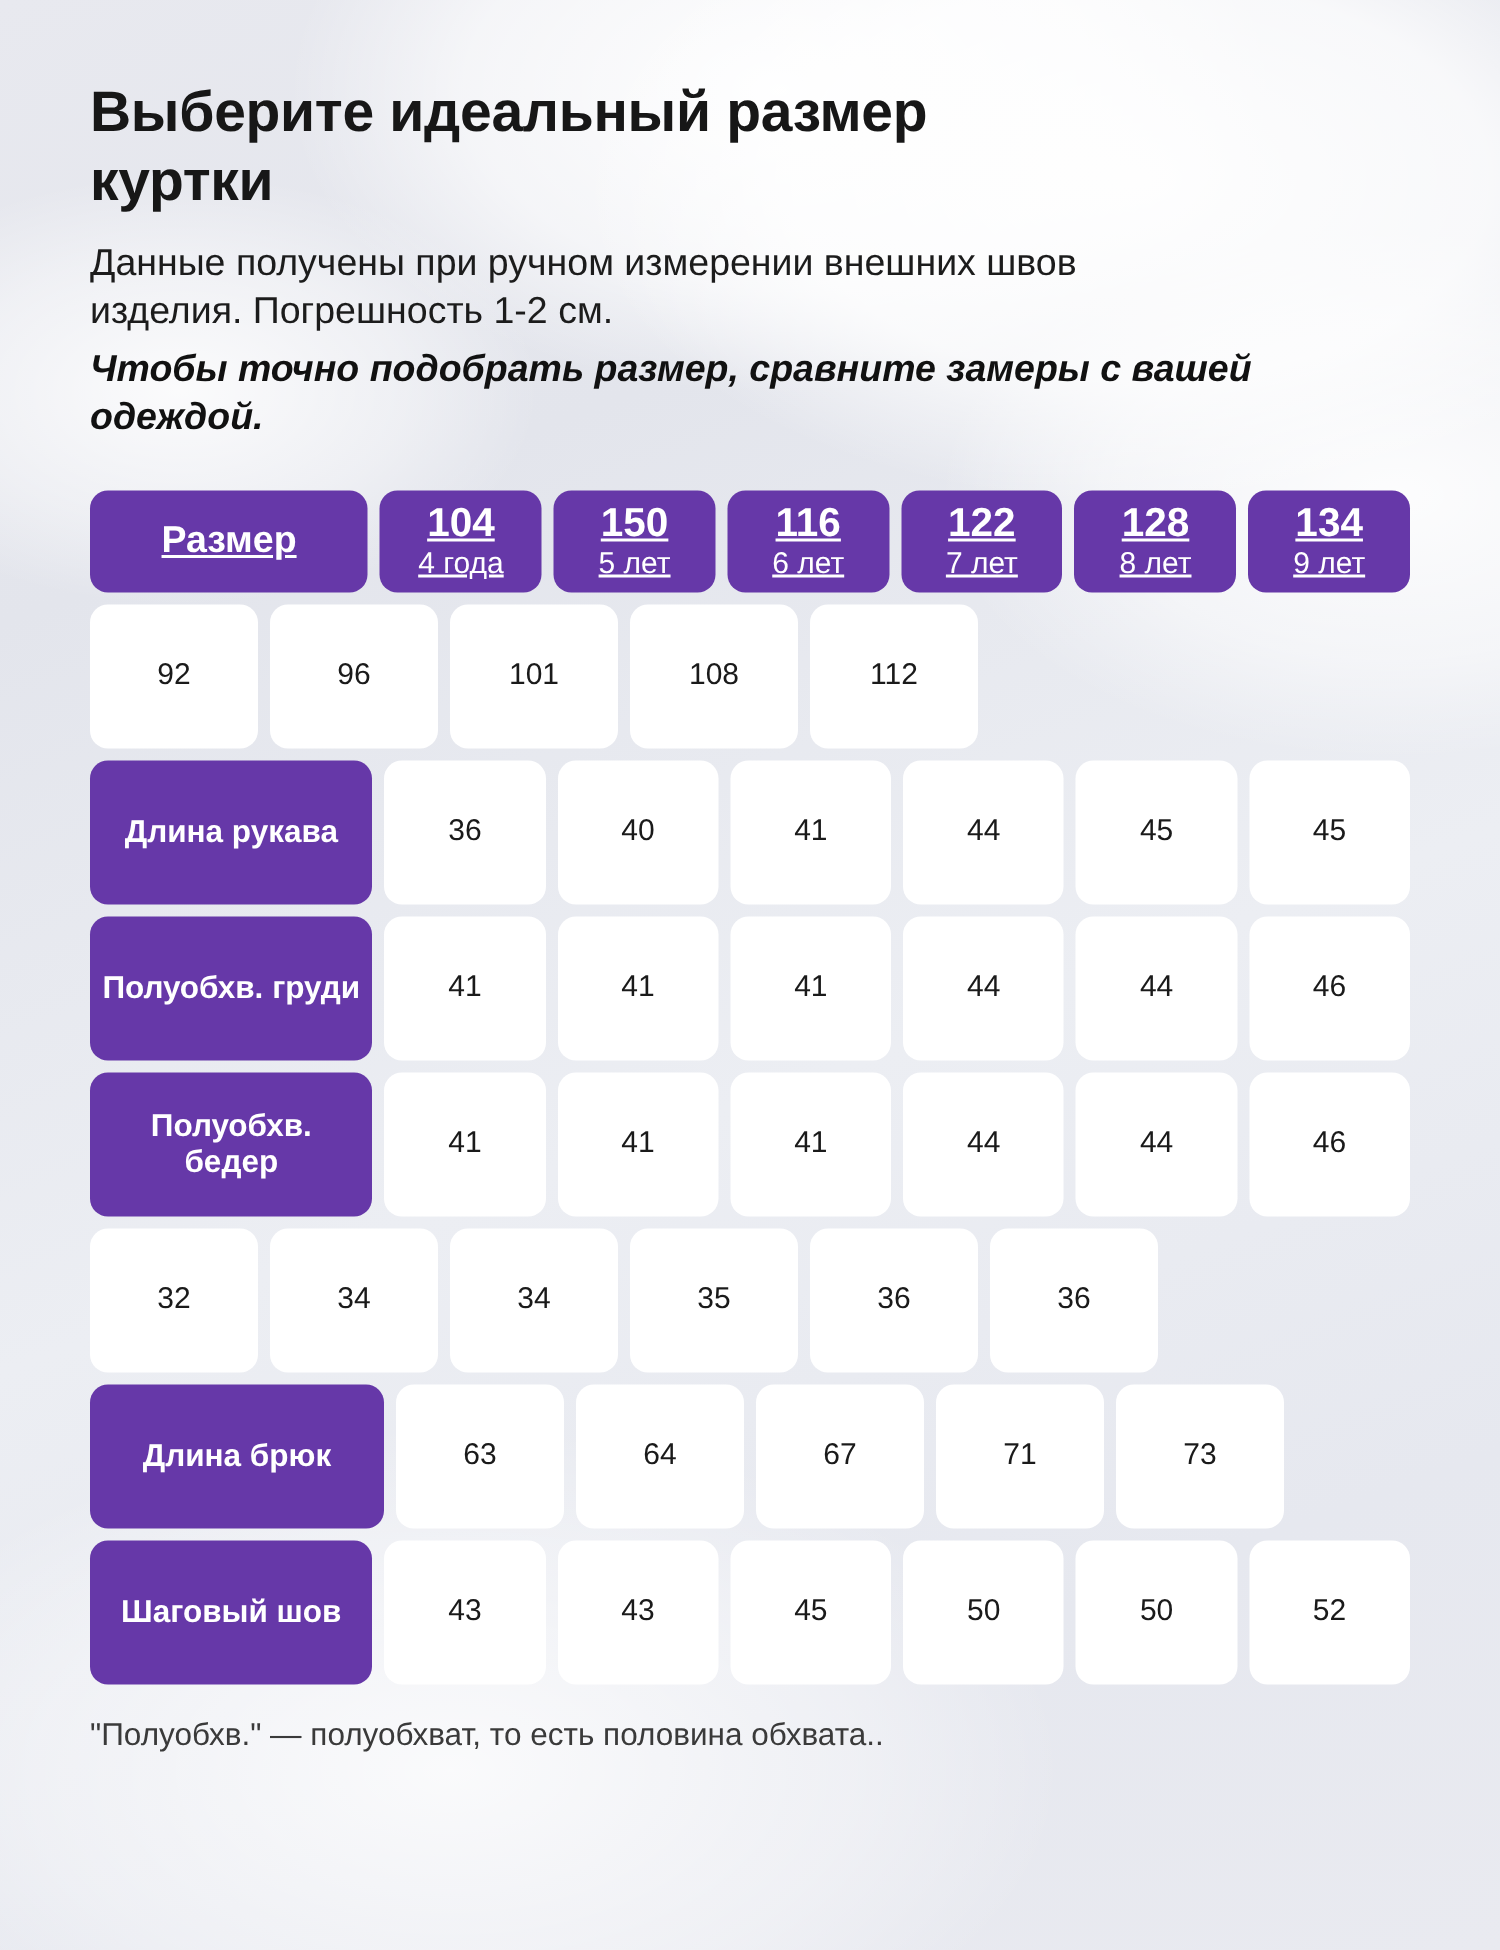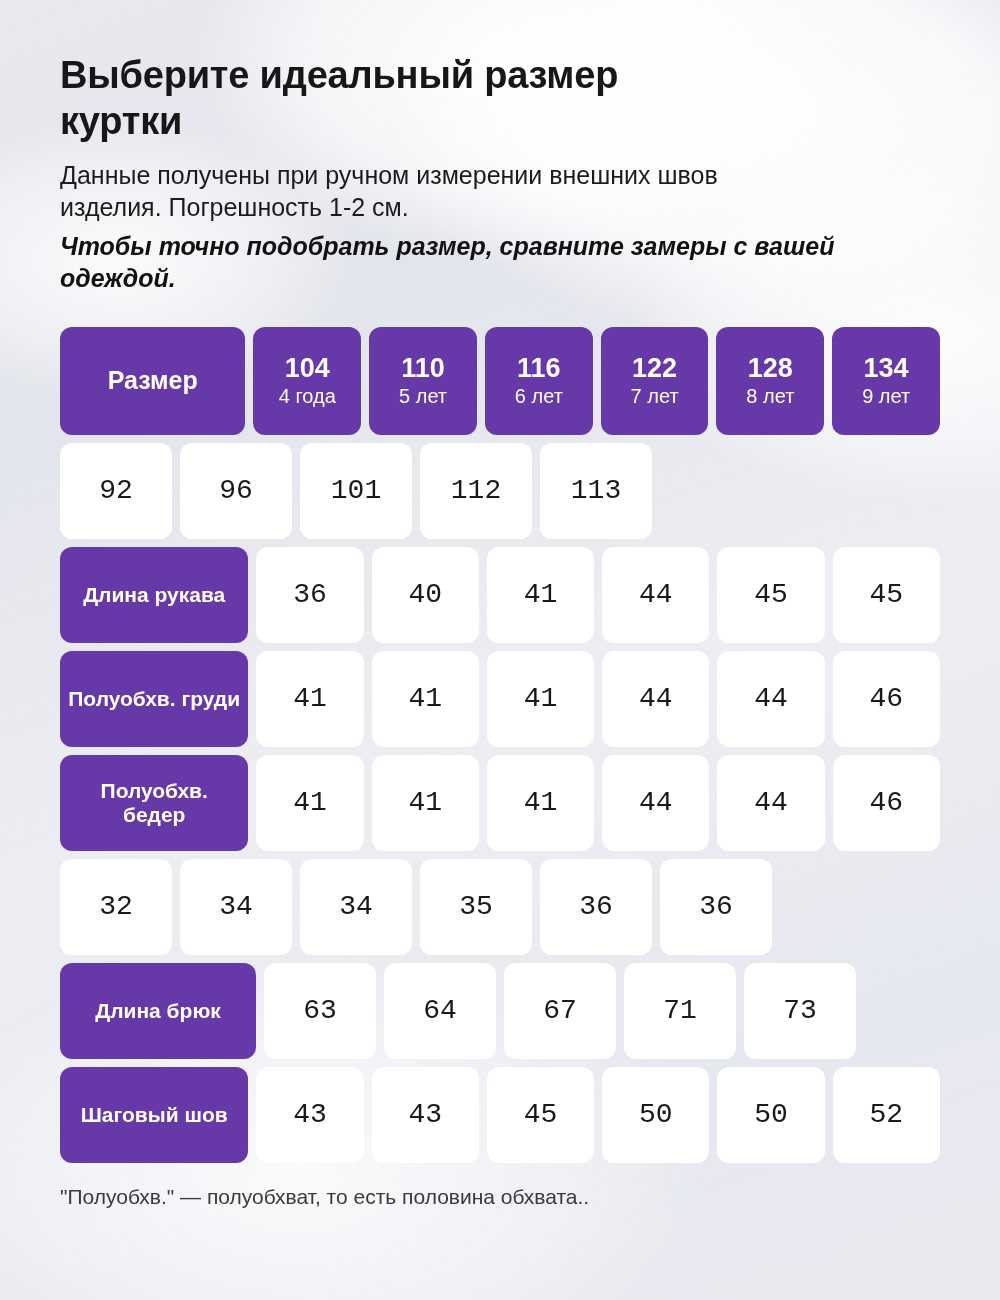--- a/index.html
+++ b/index.html
@@ -98,23 +98,22 @@
   }
 
   .head-row .label-cell {
     font-size: 25px;
   }
 
   .value-cell {
     width: 112px;
     background: #ffffff;
     color: #1a1a1a;
-    font-size: 28px;
-    font-weight: 400;
-    font-family: Liberation Mono, monospace;
+    font-size: 20px;
+    font-weight: 400;
   }
 
   .head-cell {
     width: 112px;
     background: #6638a8;
     color: #ffffff;
     padding: 6px 20px;
   }
 
   .head-size {
@@ -123,21 +122,21 @@
     line-height: 1.05;
   }
 
   .head-age {
     font-size: 20px;
     font-weight: 400;
     line-height: 1.1;
     margin-top: 3px;
   }
 
-  .head-row .cell { height: 108px; }
+  .head-row .cell { height: 68px; text-decoration: underline; }
   .body-row .cell { height: 96px; }
 
   .footnote {
     margin-top: 22px;
     font-size: 21px;
     color: #3a3a3a;
     font-weight: 400;
   }
 </style>
 </head>
@@ -154,21 +153,21 @@
     <div class="table">
 
       <div class="row head-row">
         <div class="cell label-cell">Размер</div>
 
         <div class="cell head-cell">
           <div class="head-size">104</div>
           <div class="head-age">4 года</div>
         </div>
         <div class="cell head-cell">
-          <div class="head-size">110</div>
+          <div class="head-size">150</div>
           <div class="head-age">5 лет</div>
         </div>
         <div class="cell head-cell">
           <div class="head-size">116</div>
           <div class="head-age">6 лет</div>
         </div>
         <div class="cell head-cell">
           <div class="head-size">122</div>
           <div class="head-age">7 лет</div>
         </div>
@@ -179,22 +178,22 @@
         <div class="cell head-cell">
           <div class="head-size">134</div>
           <div class="head-age">9 лет</div>
         </div>
       </div>
 
       <div class="row body-row">
         <div class="cell value-cell">92</div>
         <div class="cell value-cell">96</div>
         <div class="cell value-cell">101</div>
+        <div class="cell value-cell">108</div>
         <div class="cell value-cell">112</div>
-        <div class="cell value-cell">113</div>
       </div>
 
       <div class="row body-row">
         <div class="cell label-cell">Длина рукава</div>
         <div class="cell value-cell">36</div>
         <div class="cell value-cell">40</div>
         <div class="cell value-cell">41</div>
         <div class="cell value-cell">44</div>
         <div class="cell value-cell">45</div>
         <div class="cell value-cell">45</div>

